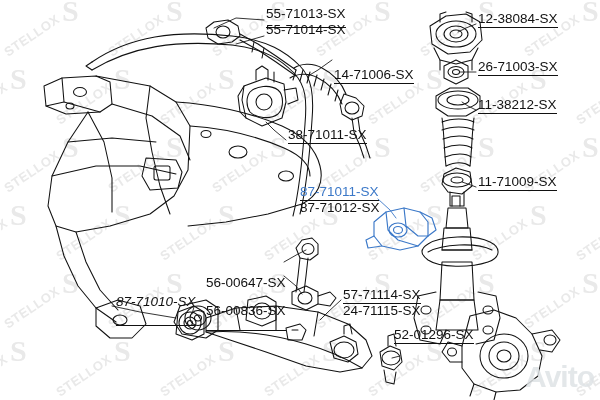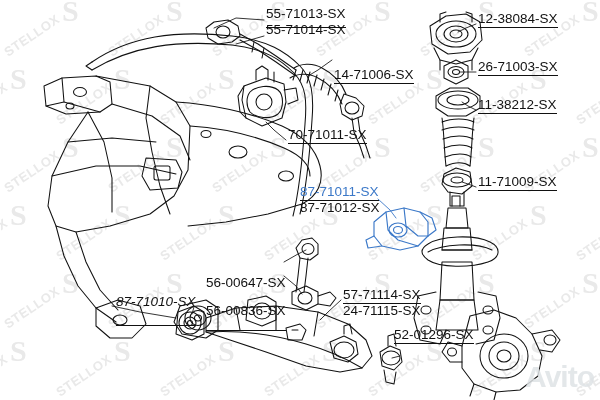--- a/index.html
+++ b/index.html
@@ -354,21 +354,21 @@
   </svg>
 
   <div id="labels">
       <div class="lbl" style="left: 266px; top: 6px; border-bottom: 1px solid rgb(17, 17, 17); padding-bottom: 6px;">55-71013-SX</div>
       <div class="lbl" style="left: 266px; top: 22px;">55-71014-SX</div>
       <div class="lbl" style="left: 334px; top: 47px; border-bottom: 1px solid rgb(17, 17, 17); padding-bottom: 1px; margin-top: 20px;">14-71006-SX</div>
       <div class="lbl" style="left: 478px; top: 11px; border-bottom: 1px solid rgb(17, 17, 17); padding-bottom: 1px;">12-38084-SX</div>
       <div class="lbl" style="left: 478px; top: 59px; border-bottom: 1px solid rgb(17, 17, 17); padding-bottom: 1px;">26-71003-SX</div>
       <div class="lbl" style="left: 478px; top: 97px; border-bottom: 1px solid rgb(17, 17, 17); padding-bottom: 1px;">11-38212-SX</div>
       <div class="lbl" style="left: 478px; top: 174px; border-bottom: 1px solid rgb(17, 17, 17); padding-bottom: 1px;">11-71009-SX</div>
-      <div class="lbl" style="left: 288px; top: 127px; border-bottom: 1px solid rgb(17, 17, 17); padding-bottom: 1px;">70-71011-SX</div>
+      <div class="lbl" style="left: 288px; top: 127px; border-bottom: 1px solid rgb(17, 17, 17); padding-bottom: 1px;">38-71011-SX</div>
       <div class="lbl blue" style="left: 300px; top: 184px; border-bottom: 1px solid rgb(17, 17, 17); padding-bottom: 1px;">87-71011-SX</div>
       <div class="lbl" style="left: 300px; top: 200px;">87-71012-SX</div>
       <div class="lbl" style="left: 206px; top: 259px; border-bottom: 1px solid rgb(17, 17, 17); padding-bottom: 12px; margin-top: 44px;">56-00836-SX</div>
       <div class="lbl" style="left: 206px; top: 275px;">56-00647-SX</div>
       <div class="lbl" style="left: 116px; top: 294px; border-bottom: 1px solid rgb(17, 17, 17); padding-bottom: 16px; font-style: italic;">87-71010-SX</div>
       <div class="lbl" style="left: 343px; top: 287px; border-bottom: 1px solid rgb(17, 17, 17); padding-bottom: 1px; text-align: center;">57-71114-SX</div>
       <div class="lbl" style="left: 343px; top: 303px;">24-71115-SX</div>
       <div class="lbl" style="left: 394px; top: 327px; border-bottom: 1px solid rgb(17, 17, 17); padding-bottom: 1px;">52-01296-SX</div>
     </div>
 

